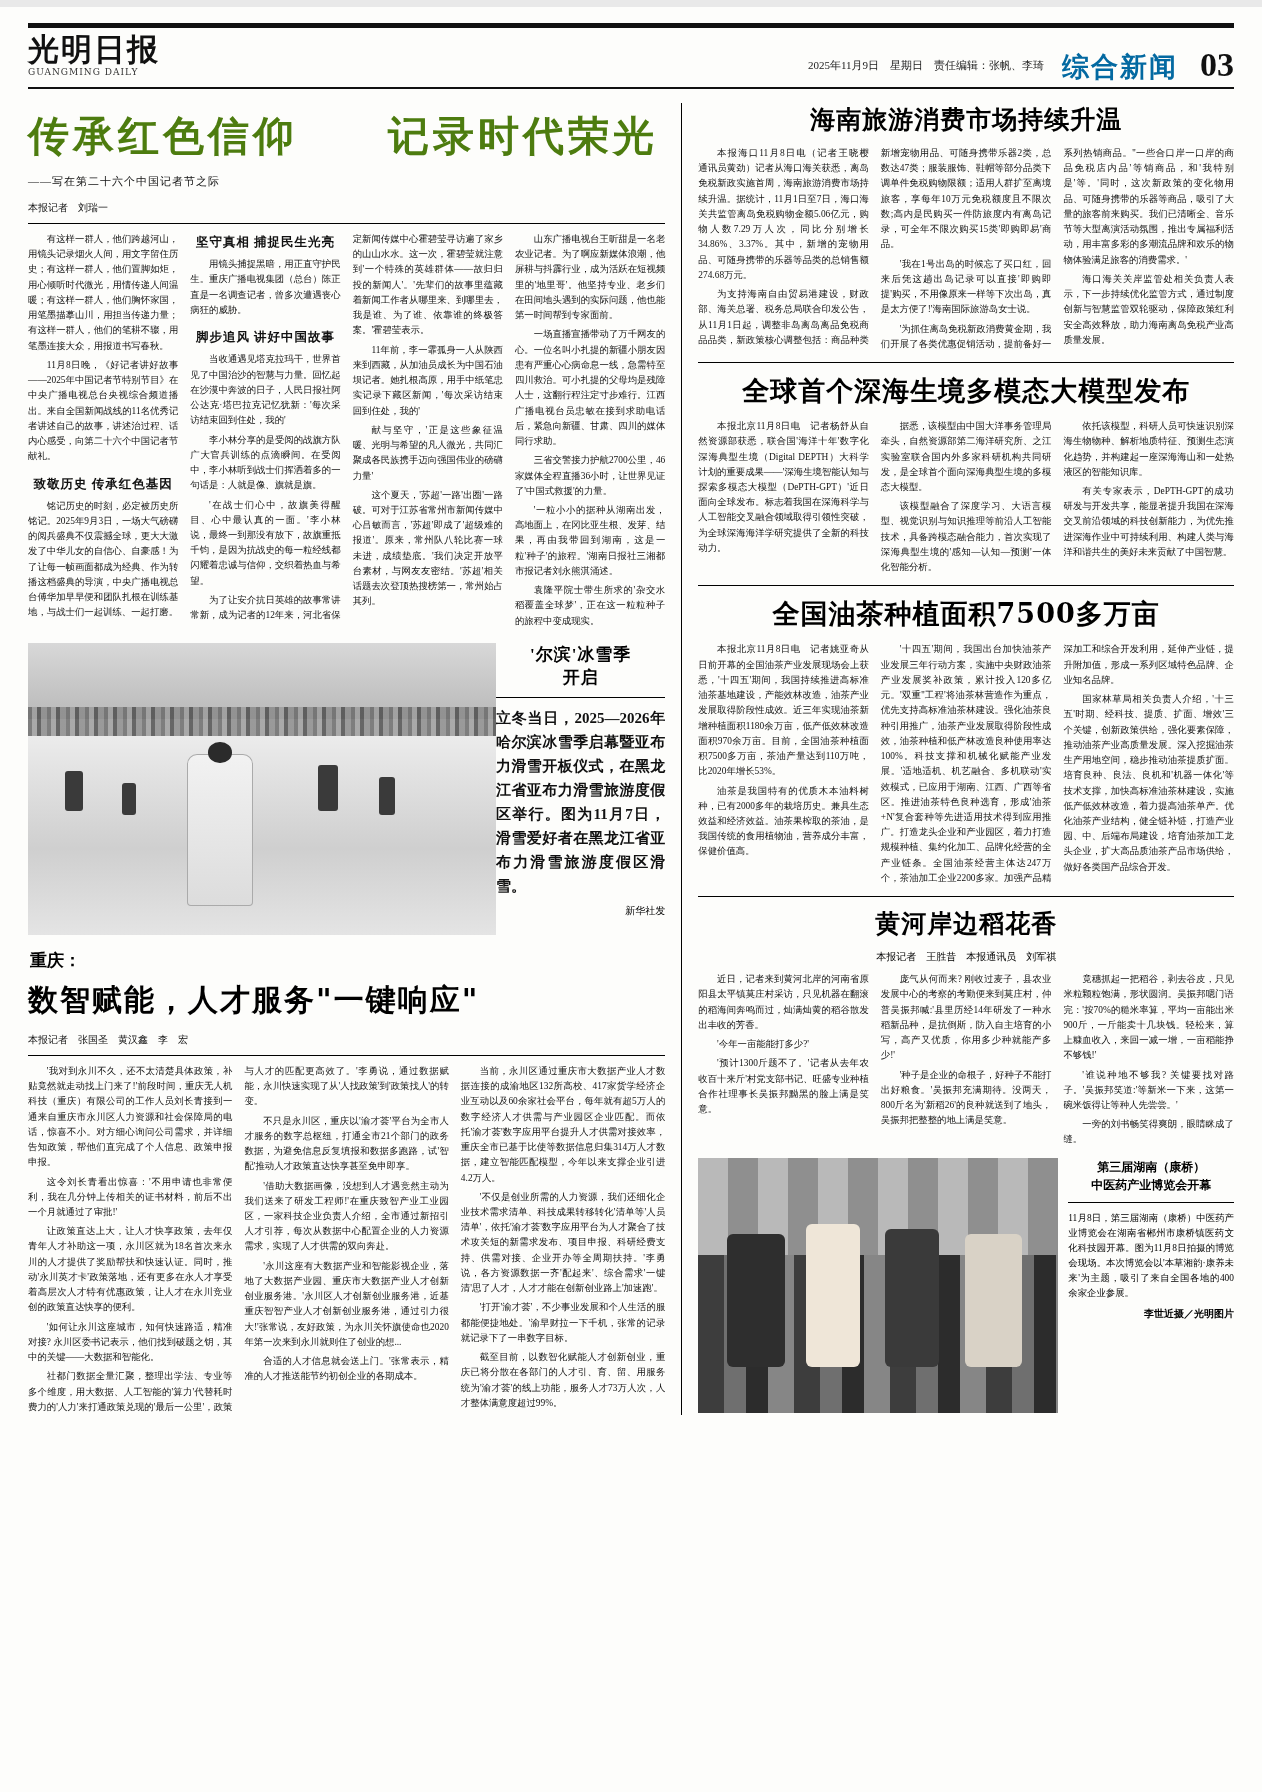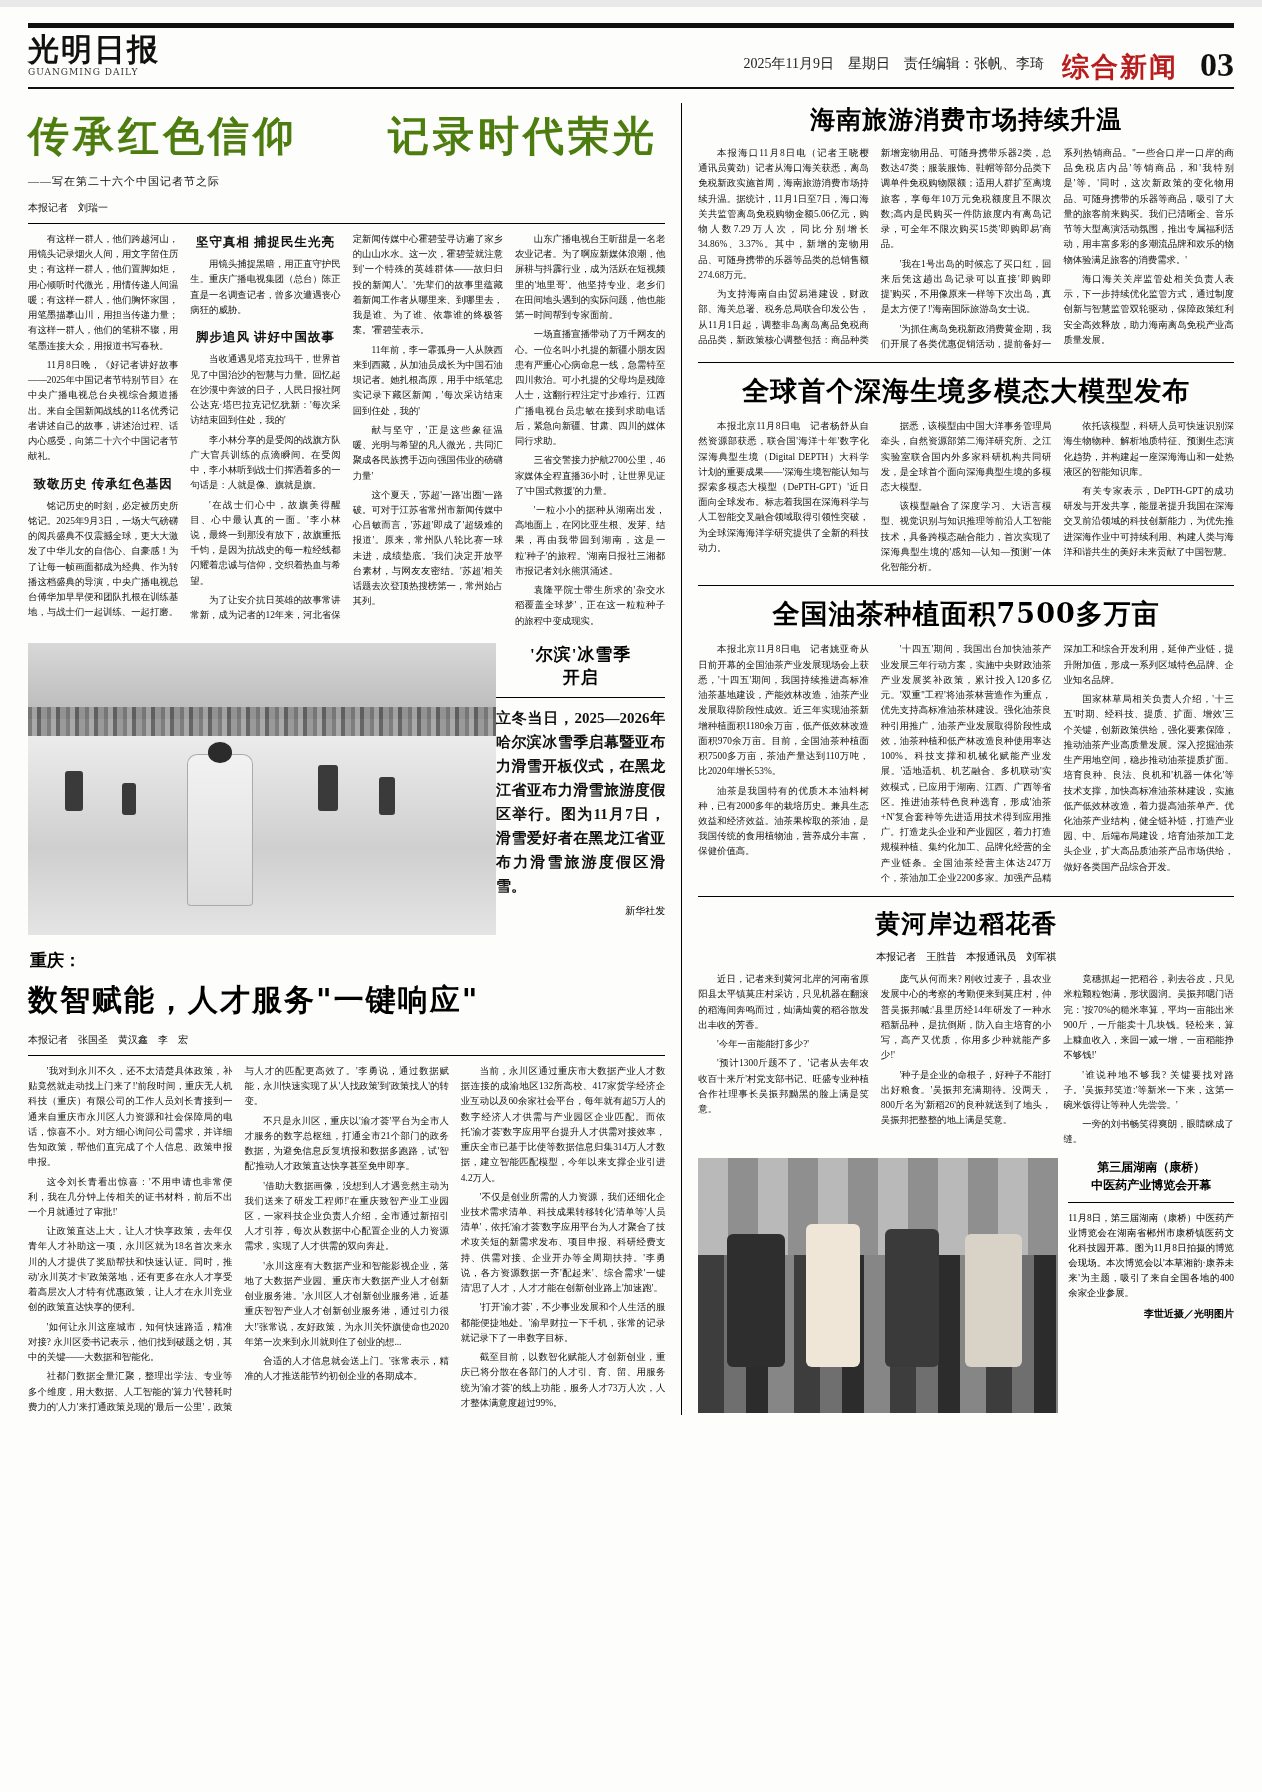--- a/index.html
+++ b/index.html
@@ -8,22 +8,22 @@
     width:1262px;height:1792px;margin:7px auto;background:#fdfdfb;position:relative;
     box-sizing:border-box;padding:16px 28px 10px 28px;
   }
   
   .masthead{display:flex;align-items:flex-end;justify-content:space-between;
     border-bottom:2px solid #111;padding-bottom:6px;}
   .logo{font-family:"DejaVu Serif",serif;font-weight:700;font-size:31px;letter-spacing:2px;
     color:#111;line-height:1;padding-bottom:4px;position:relative;}
   .logo .sub{font-size:9px;letter-spacing:1px;font-weight:400;display:block;margin-top:3px;color:#333;}
   .mh-right{display:flex;align-items:flex-end;gap:18px;}
-  .mh-meta{font-size:14px;color:#222;padding-bottom:8px;white-space:nowrap;}
-  .mh-section{font-size:27px;font-weight:700;color:#b91c1c;letter-spacing:2px;line-height:1;}
+  .mh-meta{font-size:11px;color:#222;padding-bottom:8px;white-space:nowrap;}
+  .mh-section{font-size:27px;font-weight:700;color:#0369a1;letter-spacing:2px;line-height:1;}
   .mh-page{font-size:34px;font-weight:700;color:#111;line-height:0.9;padding-left:4px;}
   
   .body-wrap{display:flex;gap:16px;margin-top:14px;}
   .col-left{width:640px;}
   .col-right{width:538px;border-left:1px solid #000;padding-left:16px;}
   
   .lead-title{font-size:41px;font-weight:700;letter-spacing:4px;color:#4d7c0f;margin:6px 0 0 0;
     font-family:"DejaVu Serif",serif;}
   .lead-sub{font-size:11px;color:#111;margin-top:10px;letter-spacing:1px;}
   .byline{font-size:10px;color:#111;margin:12px 0 6px 0;}

